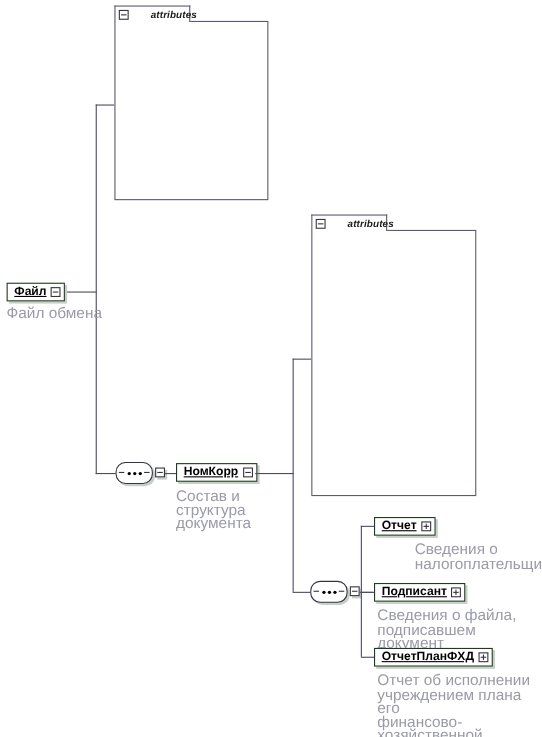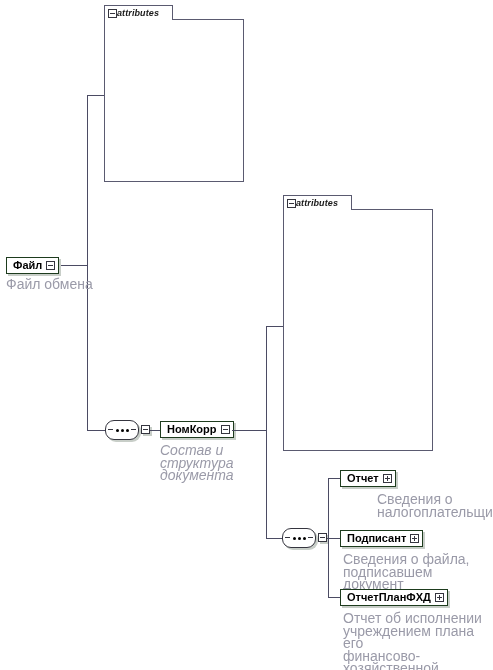--- a/index.html
+++ b/index.html
@@ -39,21 +39,21 @@
     top: 0;
     left: 0;
     height: 15px;
     box-sizing: border-box;
     border: 1px solid #5a5a70;
     border-bottom: none;
     background: #ffffff;
     padding: 0 5px 0 3px;
     display: flex;
     align-items: center;
-    gap: 0;
+    gap: 20px;
     z-index: 3;
   }
   .attr-tab .tab-label {
     font-size: 9px;
     font-style: italic;
     font-weight: bold;
     color: #1a1a1a;
     line-height: 1;
     letter-spacing: 0.1px;
   }
@@ -127,20 +127,21 @@
     position: absolute;
     box-sizing: border-box;
     border: 1px solid #1d3b1d;
     background: #ffffff;
     box-shadow: 2px 2px 0 0 #c8cec8;
     display: flex;
     align-items: center;
     gap: 4px;
     padding: 0 3px 0 6px;
     height: 17px;
+    text-decoration: underline;
   }
   .node .node-label {
     font-size: 11px;
     font-weight: bold;
     color: #000000;
     line-height: 13px;
     white-space: nowrap;
   }
   .node-desc {
     position: absolute;
@@ -269,21 +270,21 @@
         <i></i>
       </span>
   </div>
   <div class="seq-toggle" style="left:141px; top:425px;"></div>
   <div class="line-h" style="left:150px; top:430px; width:11px;"></div>
 
   <div class="node" style="left:160px; top:421px;">
     <span class="node-label">НомКорр</span>
     <span class="toggle"></span>
   </div>
-  <div class="node-desc" style="left:160px; top:444px; width:120px;font-style:italic;">Состав и структура
+  <div class="node-desc" style="left:160px; top:444px; width:120px;">Состав и структура
 документа</div>
 
   <div class="line-h" style="left:232px; top:430px; width:35px;"></div>
   <div class="line-v" style="left:266px; top:326px; height:212px;"></div>
   <div class="line-h" style="left:266px; top:326px; width:17px;"></div>
   <div class="line-h" style="left:266px; top:538px; width:16px;"></div>
 
   <div class="attr-group" style="left:283px; top:195px; width:150px; height:256px;">
     <div class="attr-tab" style="width:69px;">
       <span class="toggle"></span>

